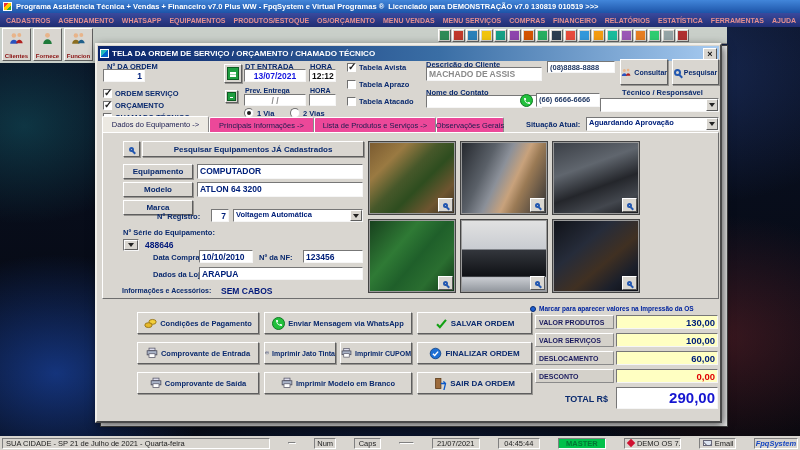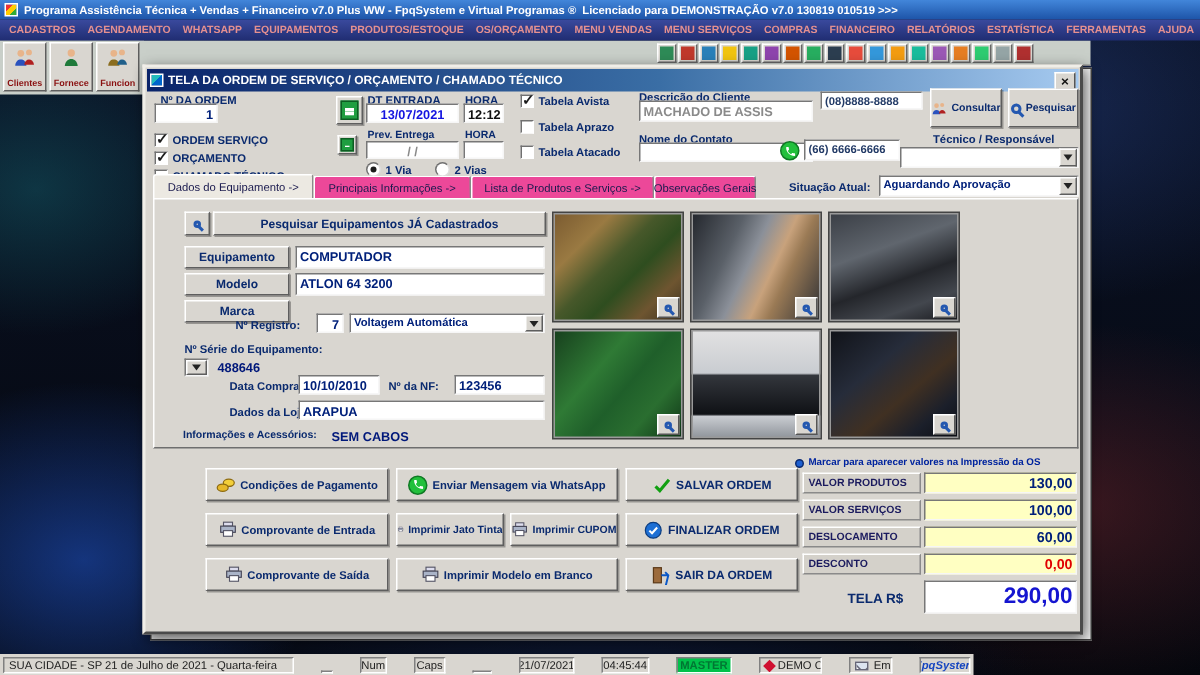--- a/index.html
+++ b/index.html
@@ -102,22 +102,22 @@
     background:#dce4f0;border:1px solid #667}
   .dmd{width:6px;height:6px;background:#d01030;transform:rotate(45deg);flex:0 0 auto}
   .dot-blue{width:6px;height:6px;border-radius:50%;background:#1d5fd0;border:1px solid #0a2a70;flex:0 0 auto}
   
   .tlabel{position:absolute;width:79px;height:14px;background:#d4d1ca;border:1px solid;
     border-color:#fff #8a8a8a #8a8a8a #fff;font-size:7px;font-weight:bold;color:#1a1a5e;
     display:flex;align-items:center;padding:0 3px;white-space:nowrap}
   .yfld{background:#ffffc2;text-align:right;font-size:9.5px}
   .red{color:#e00000 !important}
   
-  .statusbar{position:absolute;left:0;bottom:0;width:649px;height:14px;z-index:4;background:#d9d6d0;
-    display:flex;gap:18px;align-items:flex-end;padding:1px 2px;font-size:7.5px;color:#222}
+  .statusbar{position:absolute;left:0;bottom:0;width:800px;height:14px;z-index:4;background:#d9d6d0;
+    display:flex;gap:18px;align-items:center;padding:1px 2px;font-size:7.5px;color:#222}
   .sp{border:1px solid;border-color:#808080 #fff #fff #808080;display:flex;align-items:center;
     gap:3px;padding:0 3px;white-space:nowrap;overflow:hidden}
   .sp.master{background:#00c14a;font-weight:bold;color:#073;justify-content:center}
   .brand{color:#1545c0;font-weight:bold;font-style:italic}
 </style>
 </head>
 <body>
 
 <div class="desktop"></div>
 
@@ -503,21 +503,21 @@
 
   <div class="tlabel" style="left:438px;top:288px">VALOR SERVIÇOS</div>
   <div class="fld yfld" style="left:519px;top:288px;width:102px;height:14px">100,00</div>
 
   <div class="tlabel" style="left:438px;top:306px">DESLOCAMENTO</div>
   <div class="fld yfld" style="left:519px;top:306px;width:102px;height:14px">60,00</div>
 
   <div class="tlabel" style="left:438px;top:324px">DESCONTO</div>
   <div class="fld yfld red" style="left:519px;top:324px;width:102px;height:14px">0,00</div>
 
-  <span class="lbl" style="left:468px;top:349px;font-size:9px">TELA R$</span>
+  <span class="lbl" style="left:468px;top:349px;font-size:9px">TOTAL R$</span>
   <div class="fld" style="left:519px;top:342px;width:102px;height:22px;text-align:right;font-size:15px;color:#1515d0">290,00</div>
 </div>
 
 <div class="statusbar">
   <div class="sp" style="width:295px">SUA CIDADE - SP 21 de Julho de 2021 - Quarta-feira</div>
   <div class="sp" style="flex:1"></div>
   <div class="sp" style="width:24px;justify-content:center">Num</div>
   <div class="sp" style="width:28px;justify-content:center">Caps</div>
   <div class="sp" style="width:16px"></div>
   <div class="sp" style="width:52px;justify-content:center">21/07/2021</div>

